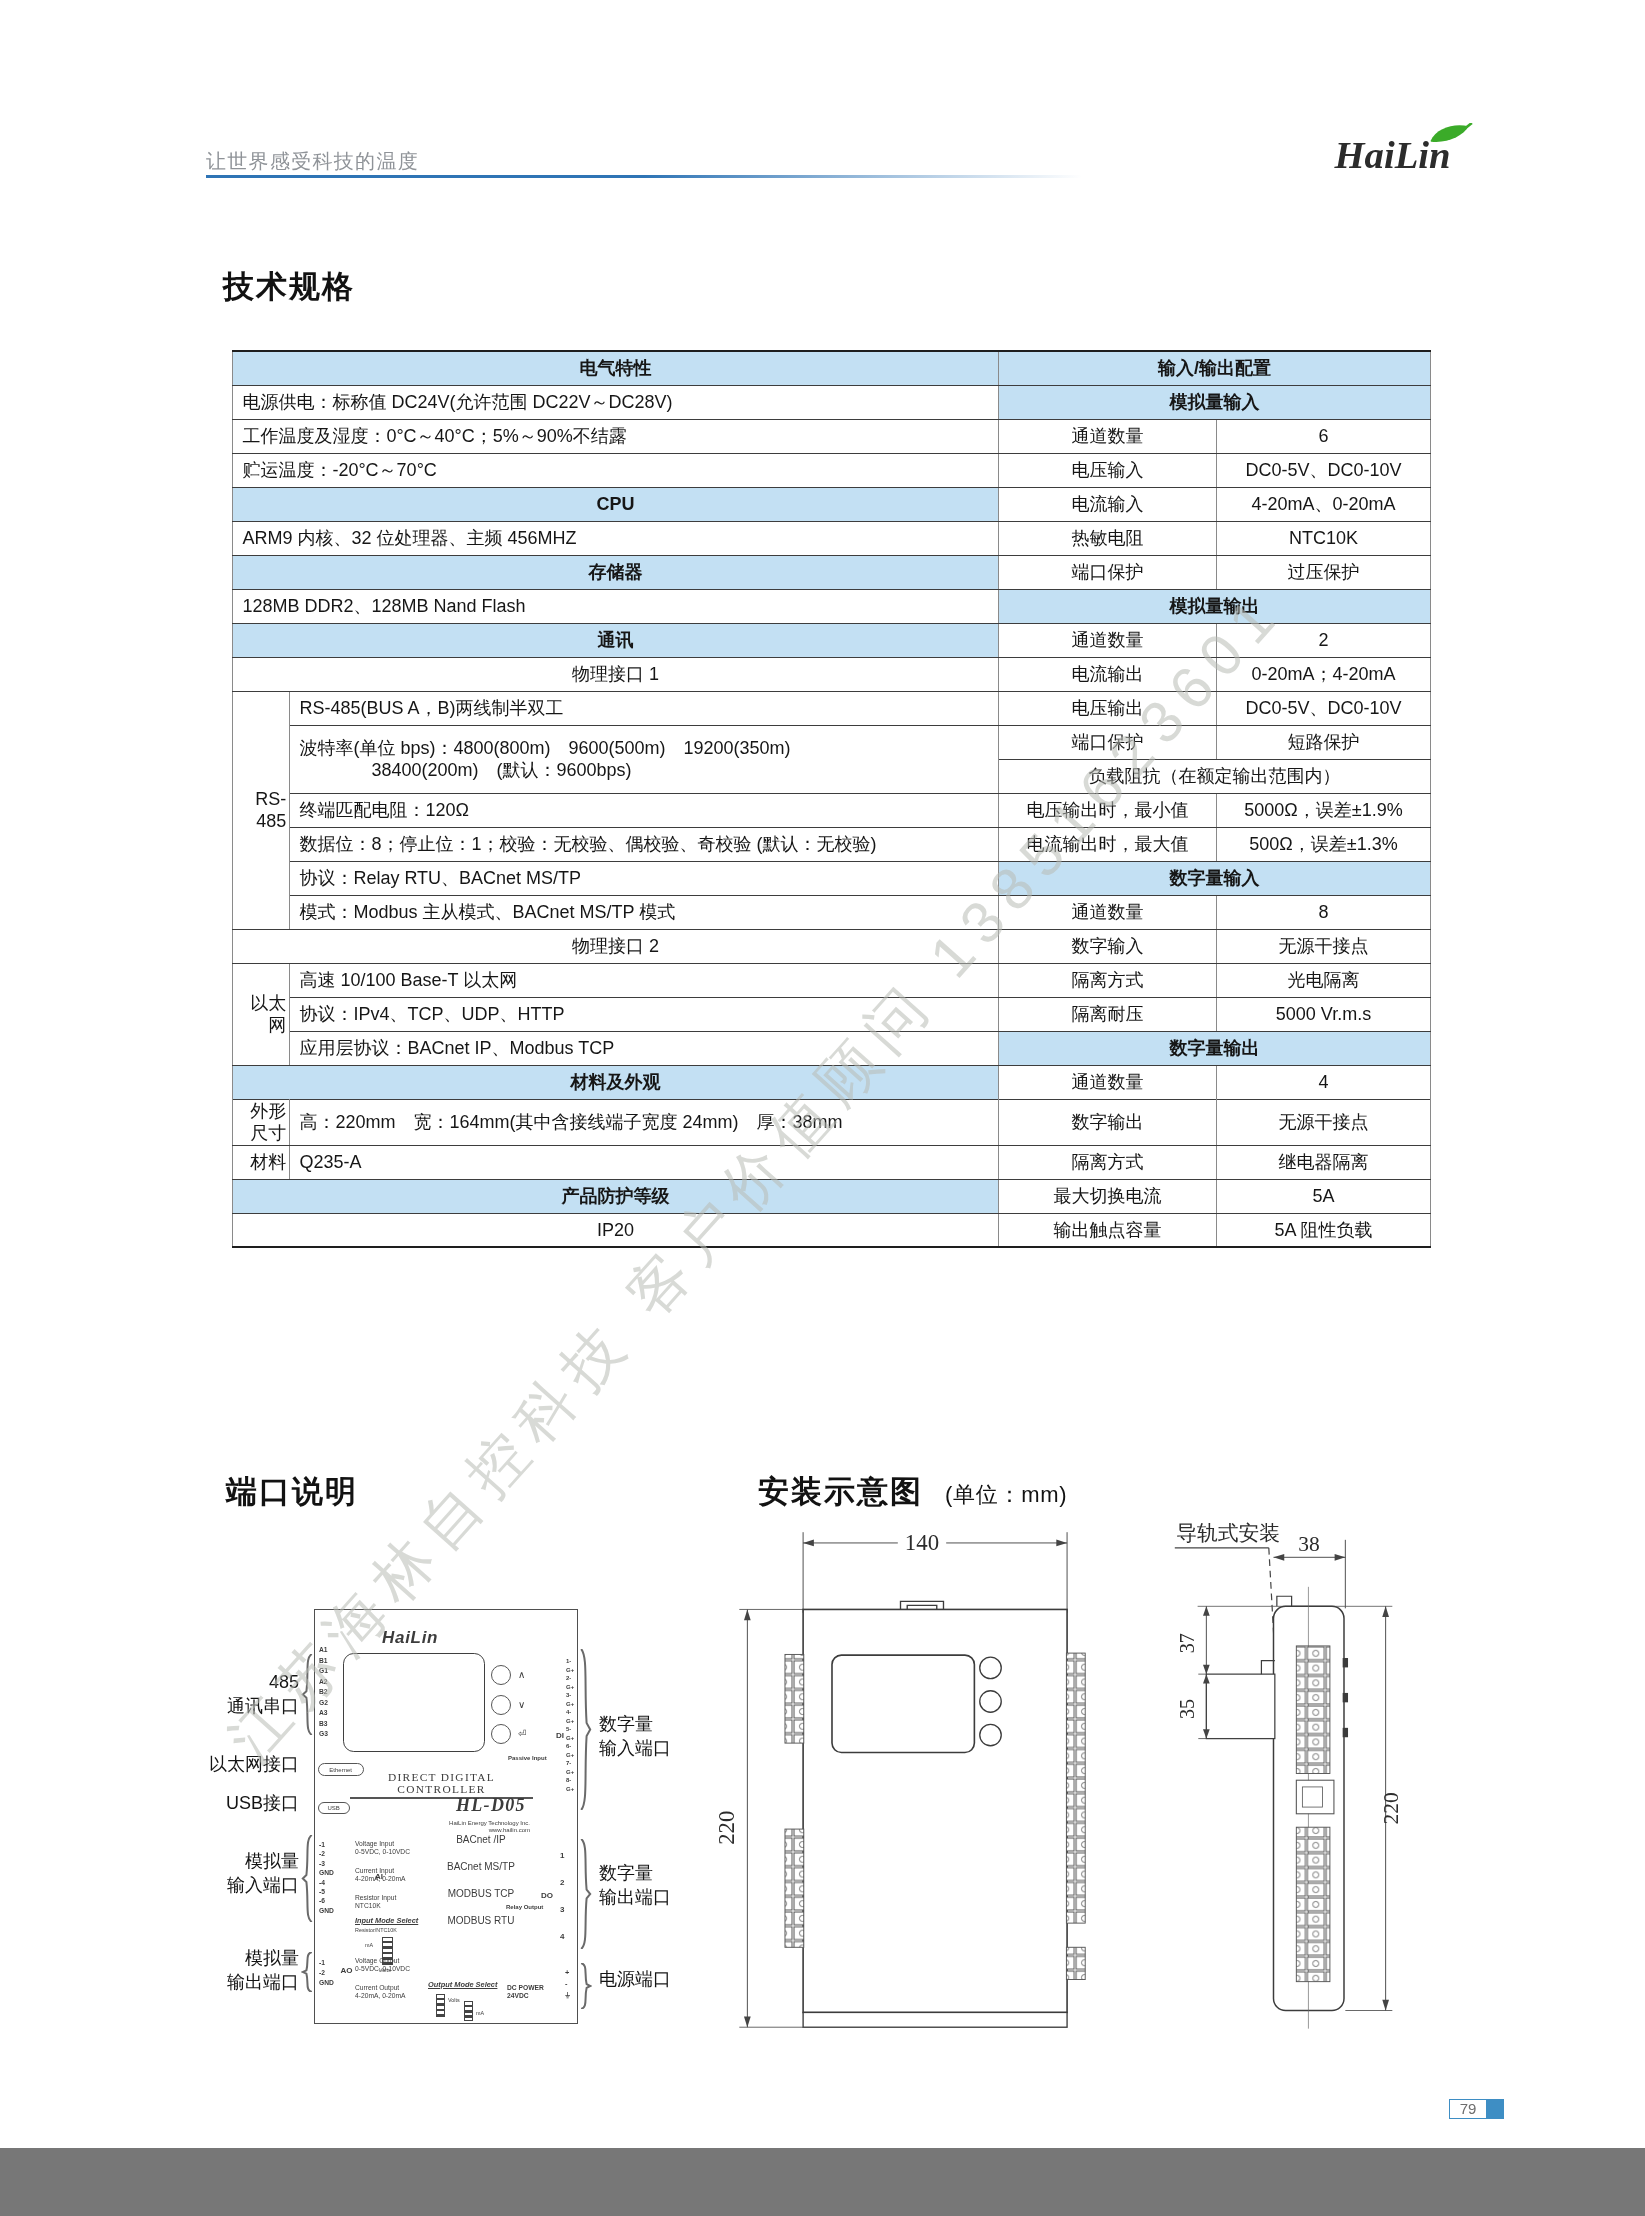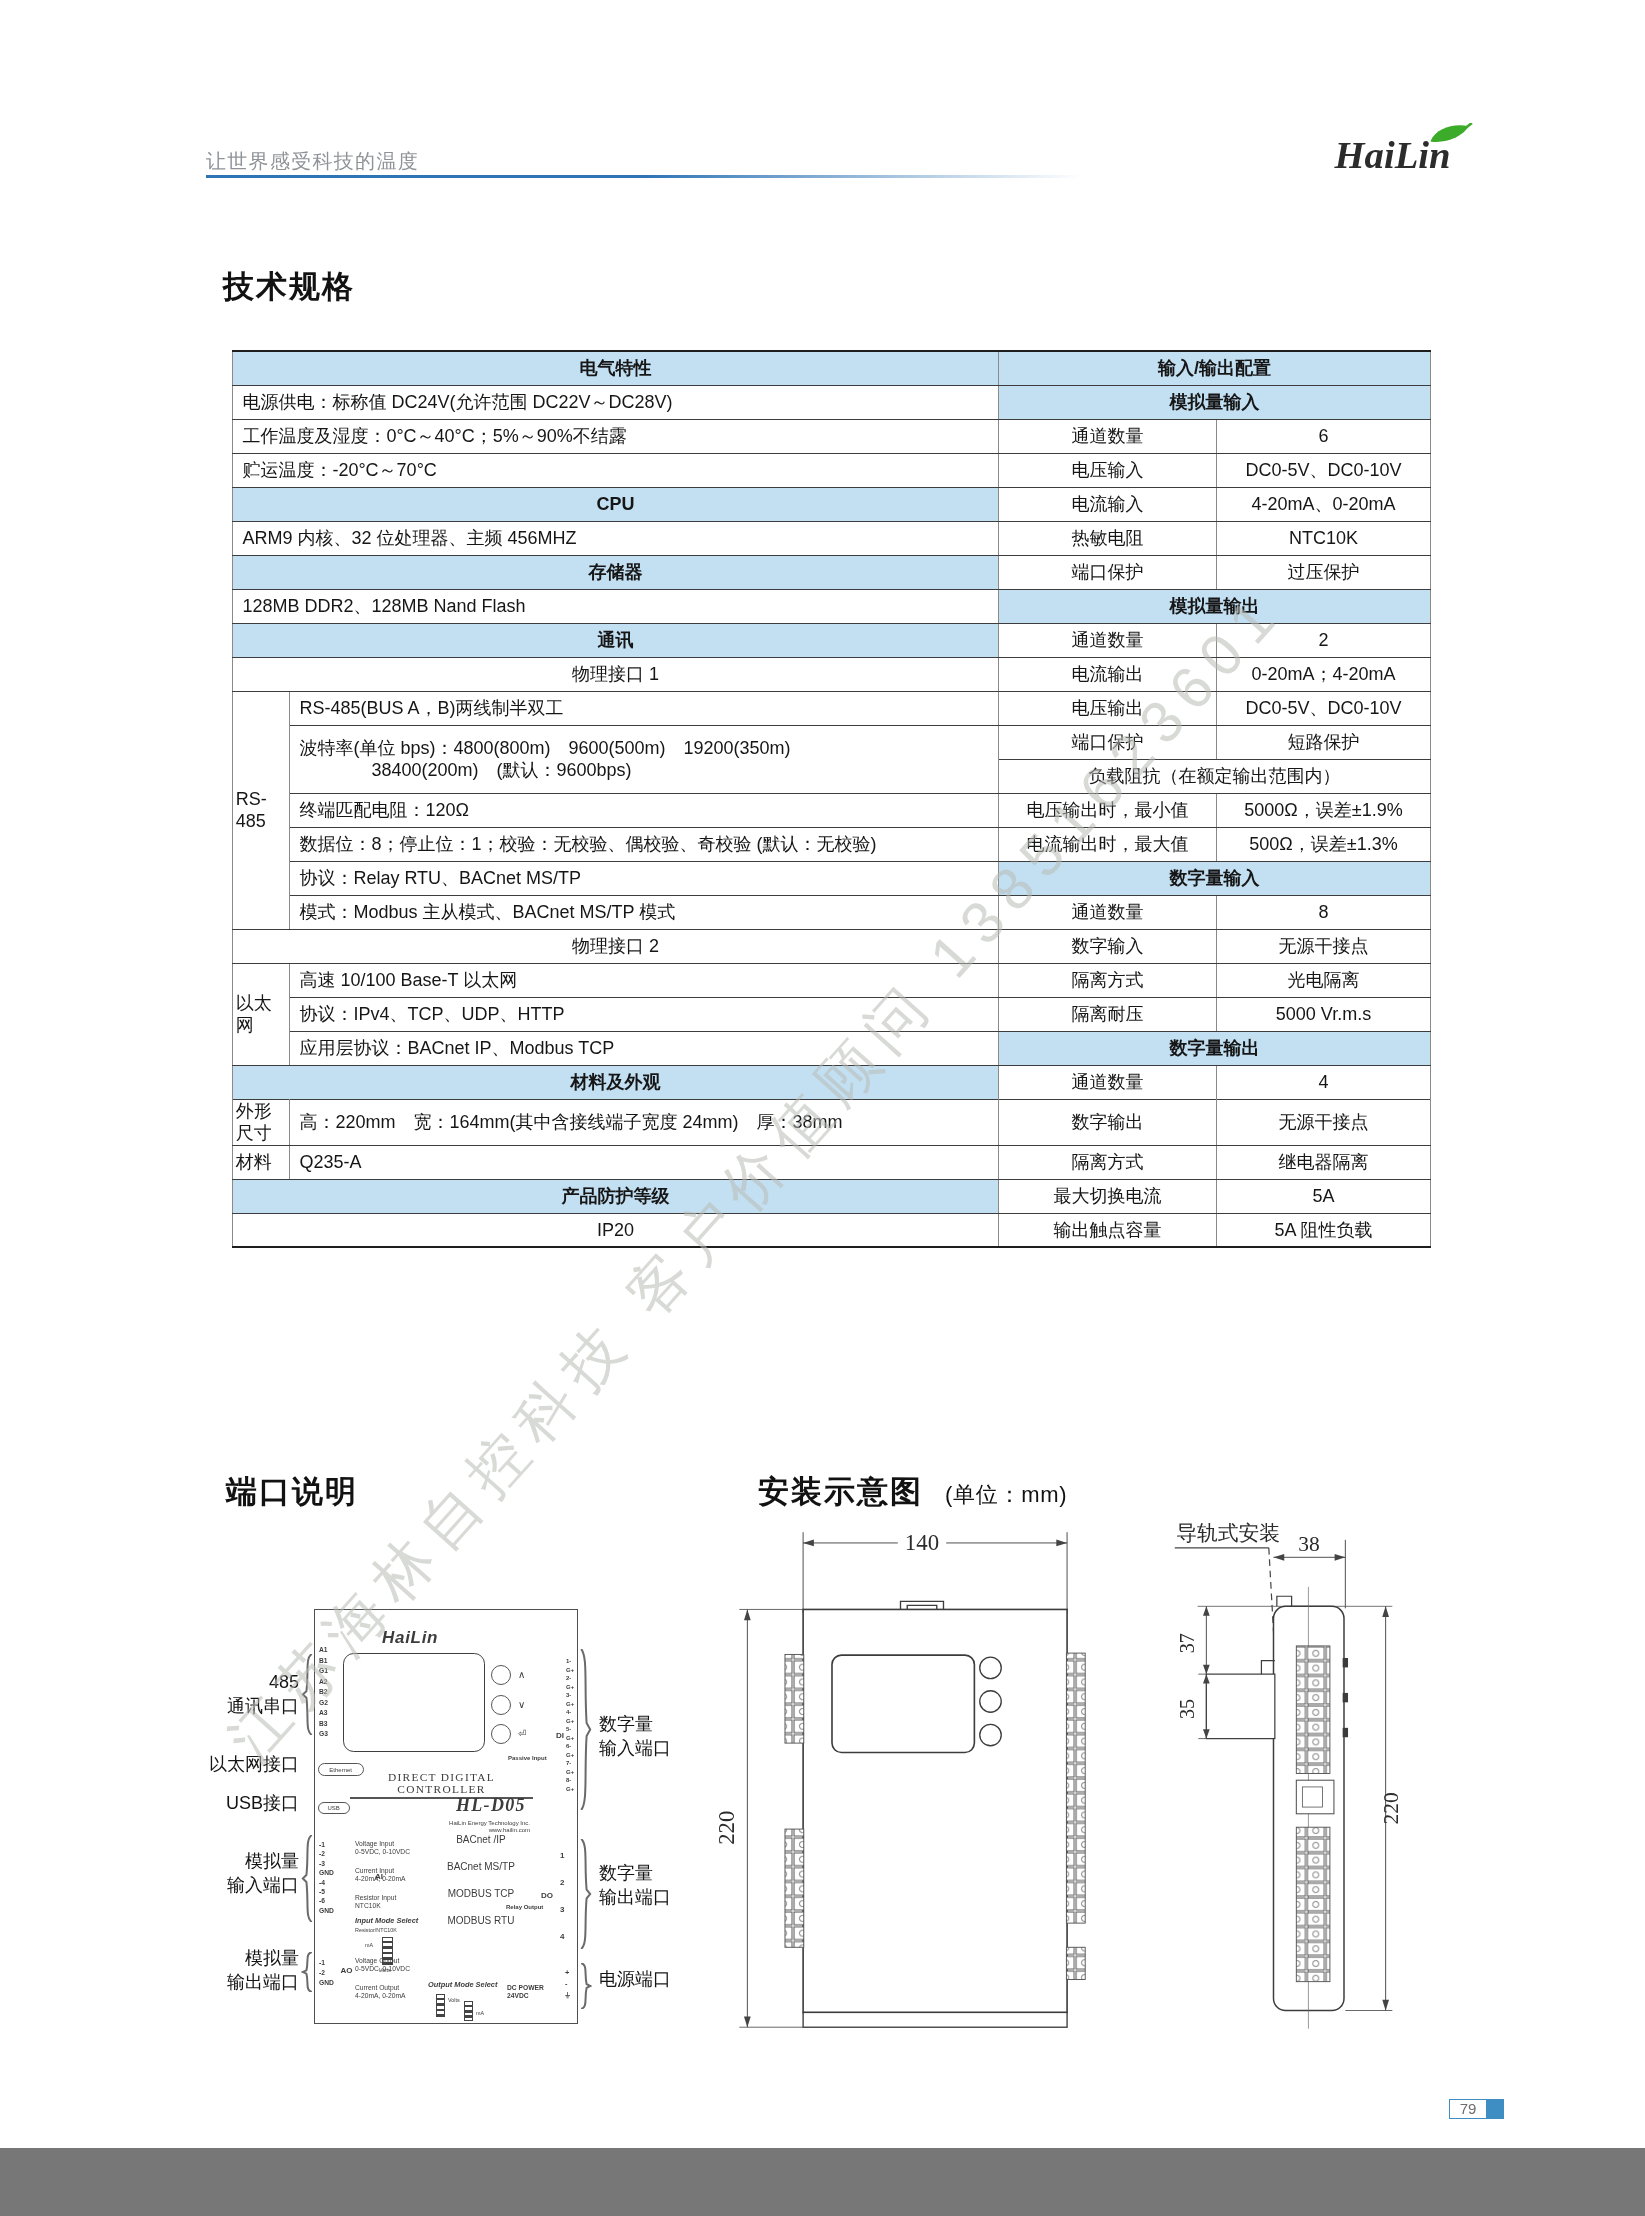--- a/index.html
+++ b/index.html
@@ -21,21 +21,21 @@
 
   
   .spec { position:absolute; left:232px; top:350px; width:1199px; border-collapse:collapse; table-layout:fixed;
           border-top:2.7px solid #1e1e1e; border-bottom:2.7px solid #1e1e1e; }
   .spec col.c1{width:57px;} .spec col.c2{width:709px;} .spec col.c3{width:218px;} .spec col.c4{width:214px;}
   .spec td { border:0.7px solid #8a8a8a; border-top:1.3px solid #3d3d3d; border-bottom:1.3px solid #3d3d3d;
              font-size:18px; color:#161616; height:34px; padding:0 9.4px; line-height:1.25;
              white-space:pre-line; overflow:hidden; }
   .spec td.hd { background:#c3e0f3; font-weight:bold; text-align:center; padding:0 2.7px; }
   .spec td.cc { text-align:center; }
-  .spec td.sub { text-align:left; padding:0 2.7px; }
+  .spec td.sub { text-align:right; padding:0 2.7px; }
   .spec td.lbl { text-align:center; padding:0 4px; }
   .spec td.val { text-align:center; padding:0 4px; }
 
   
   .watermark { position:absolute; left:242px; top:1712px; font-size:59px; letter-spacing:12px; color:#b9bcb6;
     opacity:.55; white-space:nowrap; transform:rotate(-48.2deg); transform-origin:0 50%;
     z-index:6; pointer-events:none; font-weight:400; }
 
   
   .device { position:absolute; left:314px; top:1609px; width:264px; height:415px;
@@ -48,21 +48,21 @@
   .dv-strip { font-size:6.7px; line-height:10.5px; white-space:pre-line; font-weight:bold; color:#333; }
   .dv-oval { border:1.3px solid #555; border-radius:8px; font-size:6px; text-align:center; color:#333; }
   .dv-ddc { left:35px; top:161px; width:183px; font-family:"Liberation Serif",serif; font-size:11.4px;
             letter-spacing:1.3px; color:#3a3a3a; border-bottom:2.7px double #555; padding-bottom:2px; text-align:center; }
   .dv-model { left:141px; top:185px; font-family:"Liberation Serif",serif; font-size:18px; font-weight:bold;
               font-style:italic; color:#2e2e2e; letter-spacing:1.3px; }
   .dv-company { left:94px; top:210px; width:121px; font-size:6px; line-height:7.4px; text-align:right;
                 white-space:pre-line; color:#555; }
   .dv-io { font-size:6.7px; line-height:8px; white-space:pre-line; color:#3a3a3a; }
   .dv-proto { left:132px; top:216px; font-size:10px; font-weight:normal; line-height:27px; white-space:pre-line; color:#333;text-align:center; }
-  .dv-mode { font-size:7.4px; font-weight:bold; font-style:italic; color:#333; }
+  .dv-mode { font-size:7.4px; font-weight:bold; font-style:italic; color:#333;text-decoration:underline; }
   .dv-tiny { font-size:5.4px; color:#444; }
   .dv-jmp { border:1px solid #444; background:
      repeating-linear-gradient(to bottom,#fff 0 2.7px,#444 2.7px 5.4px); }
   .port-label { position:absolute; font-size:18px; color:#141414; white-space:pre-line; line-height:24px; }
   .pl-left { width:101px; text-align:right; }
   .brace { position:absolute; }
 
   
   .draw { position:absolute; }
   svg text { font-family:"Liberation Serif", serif; fill:#2c2c2c; }

